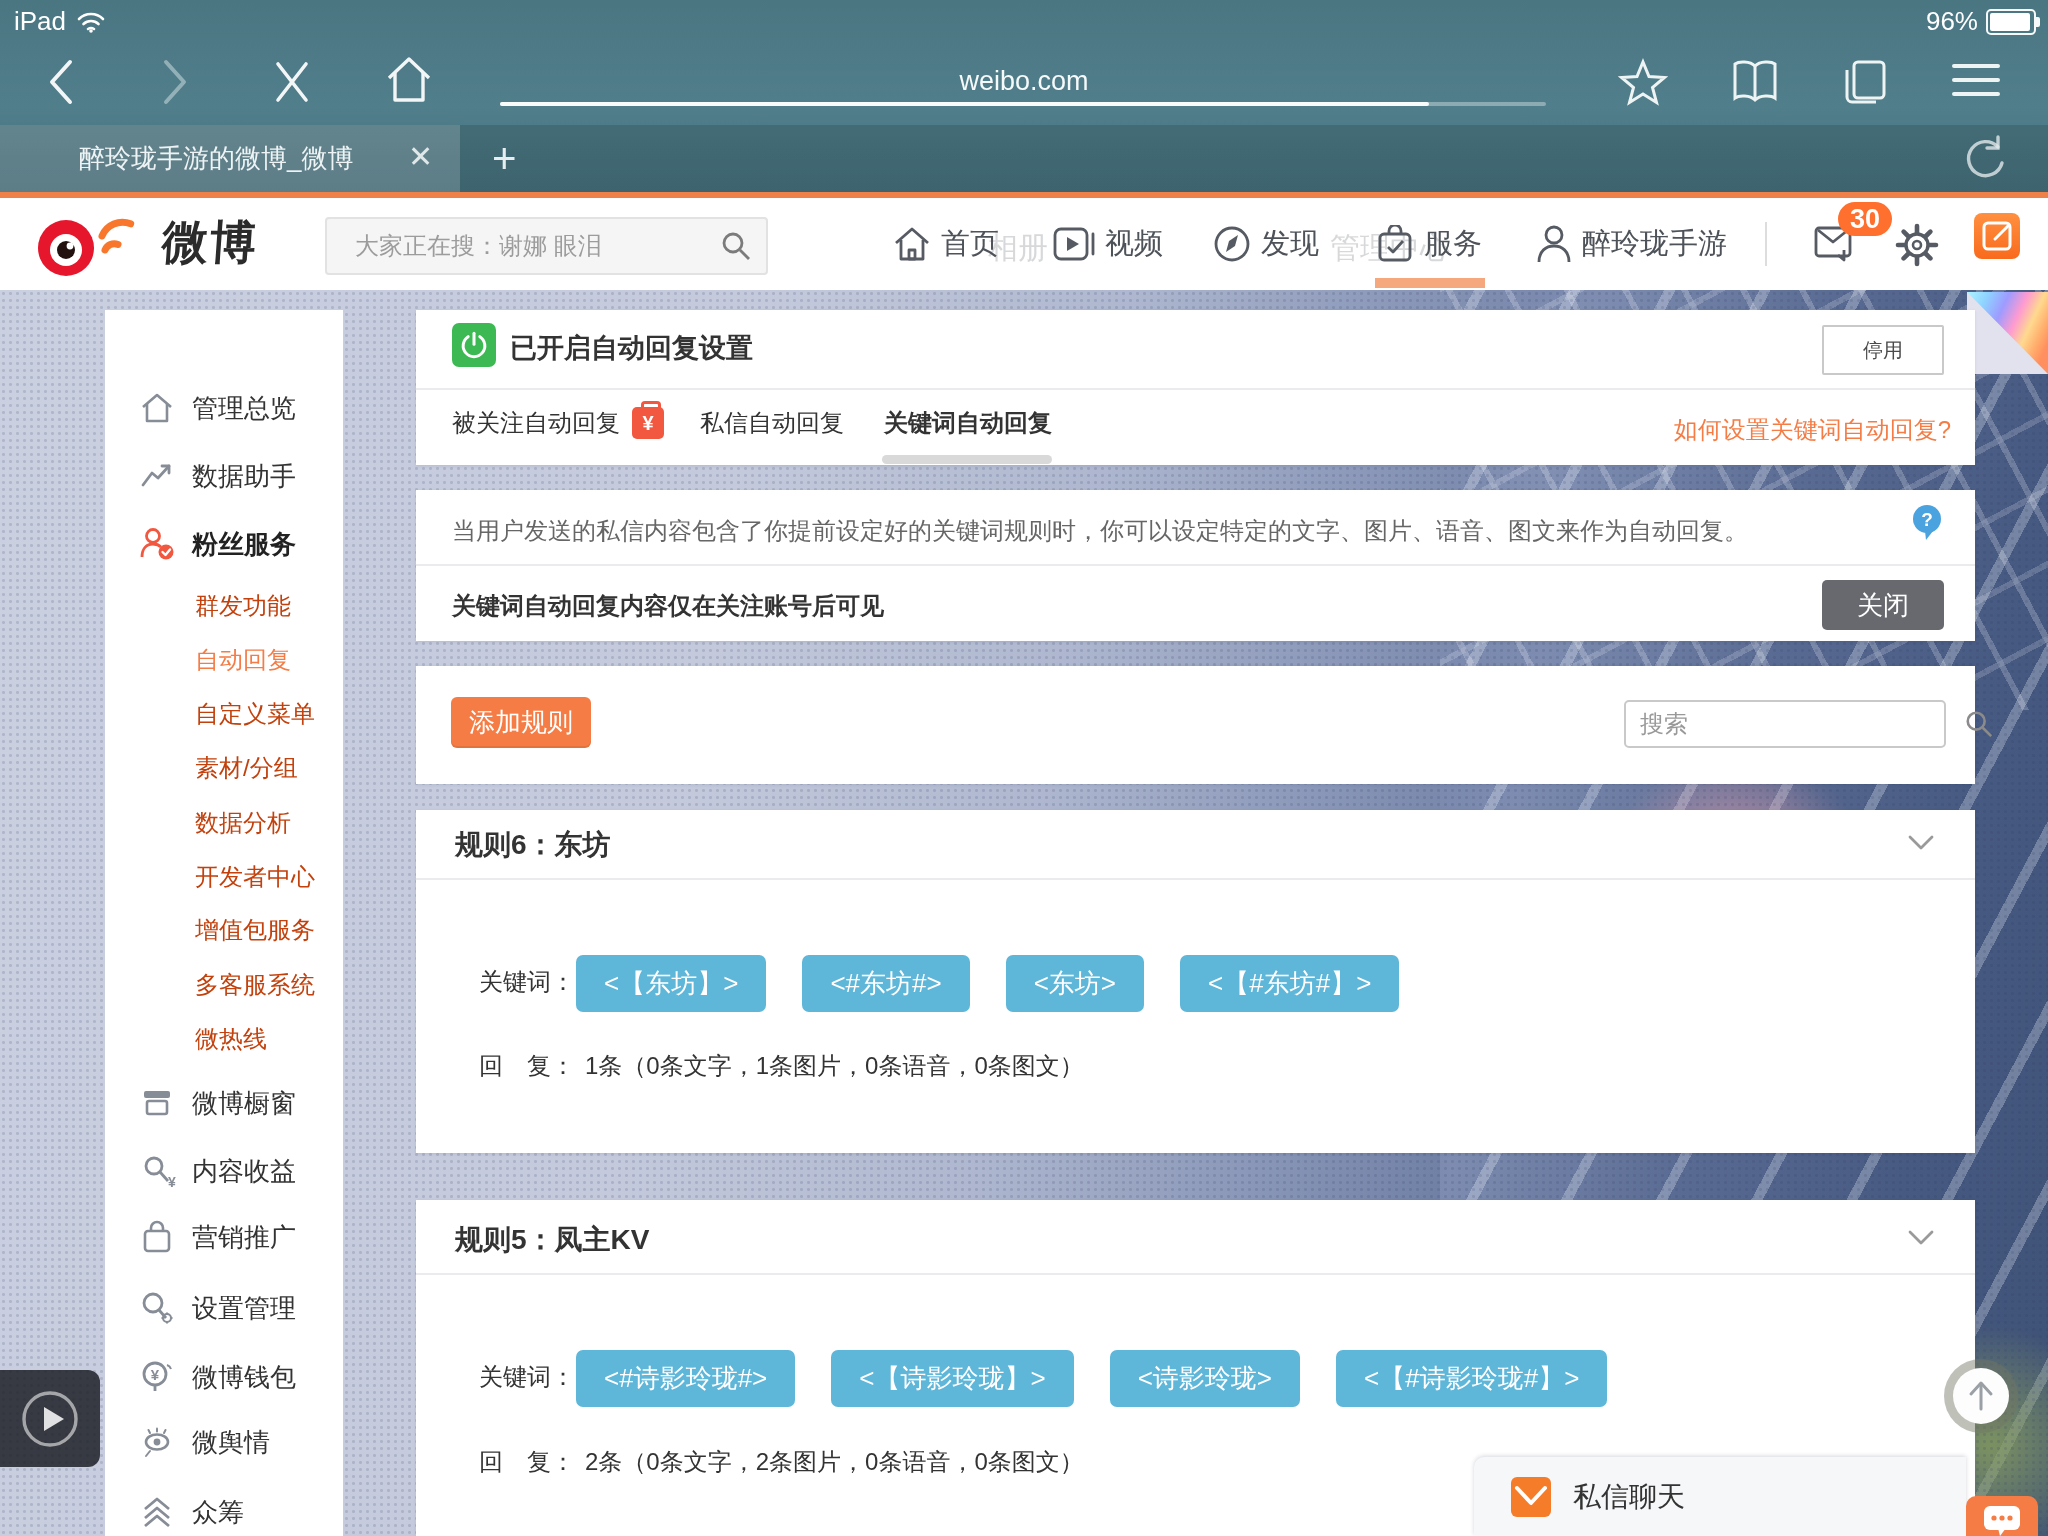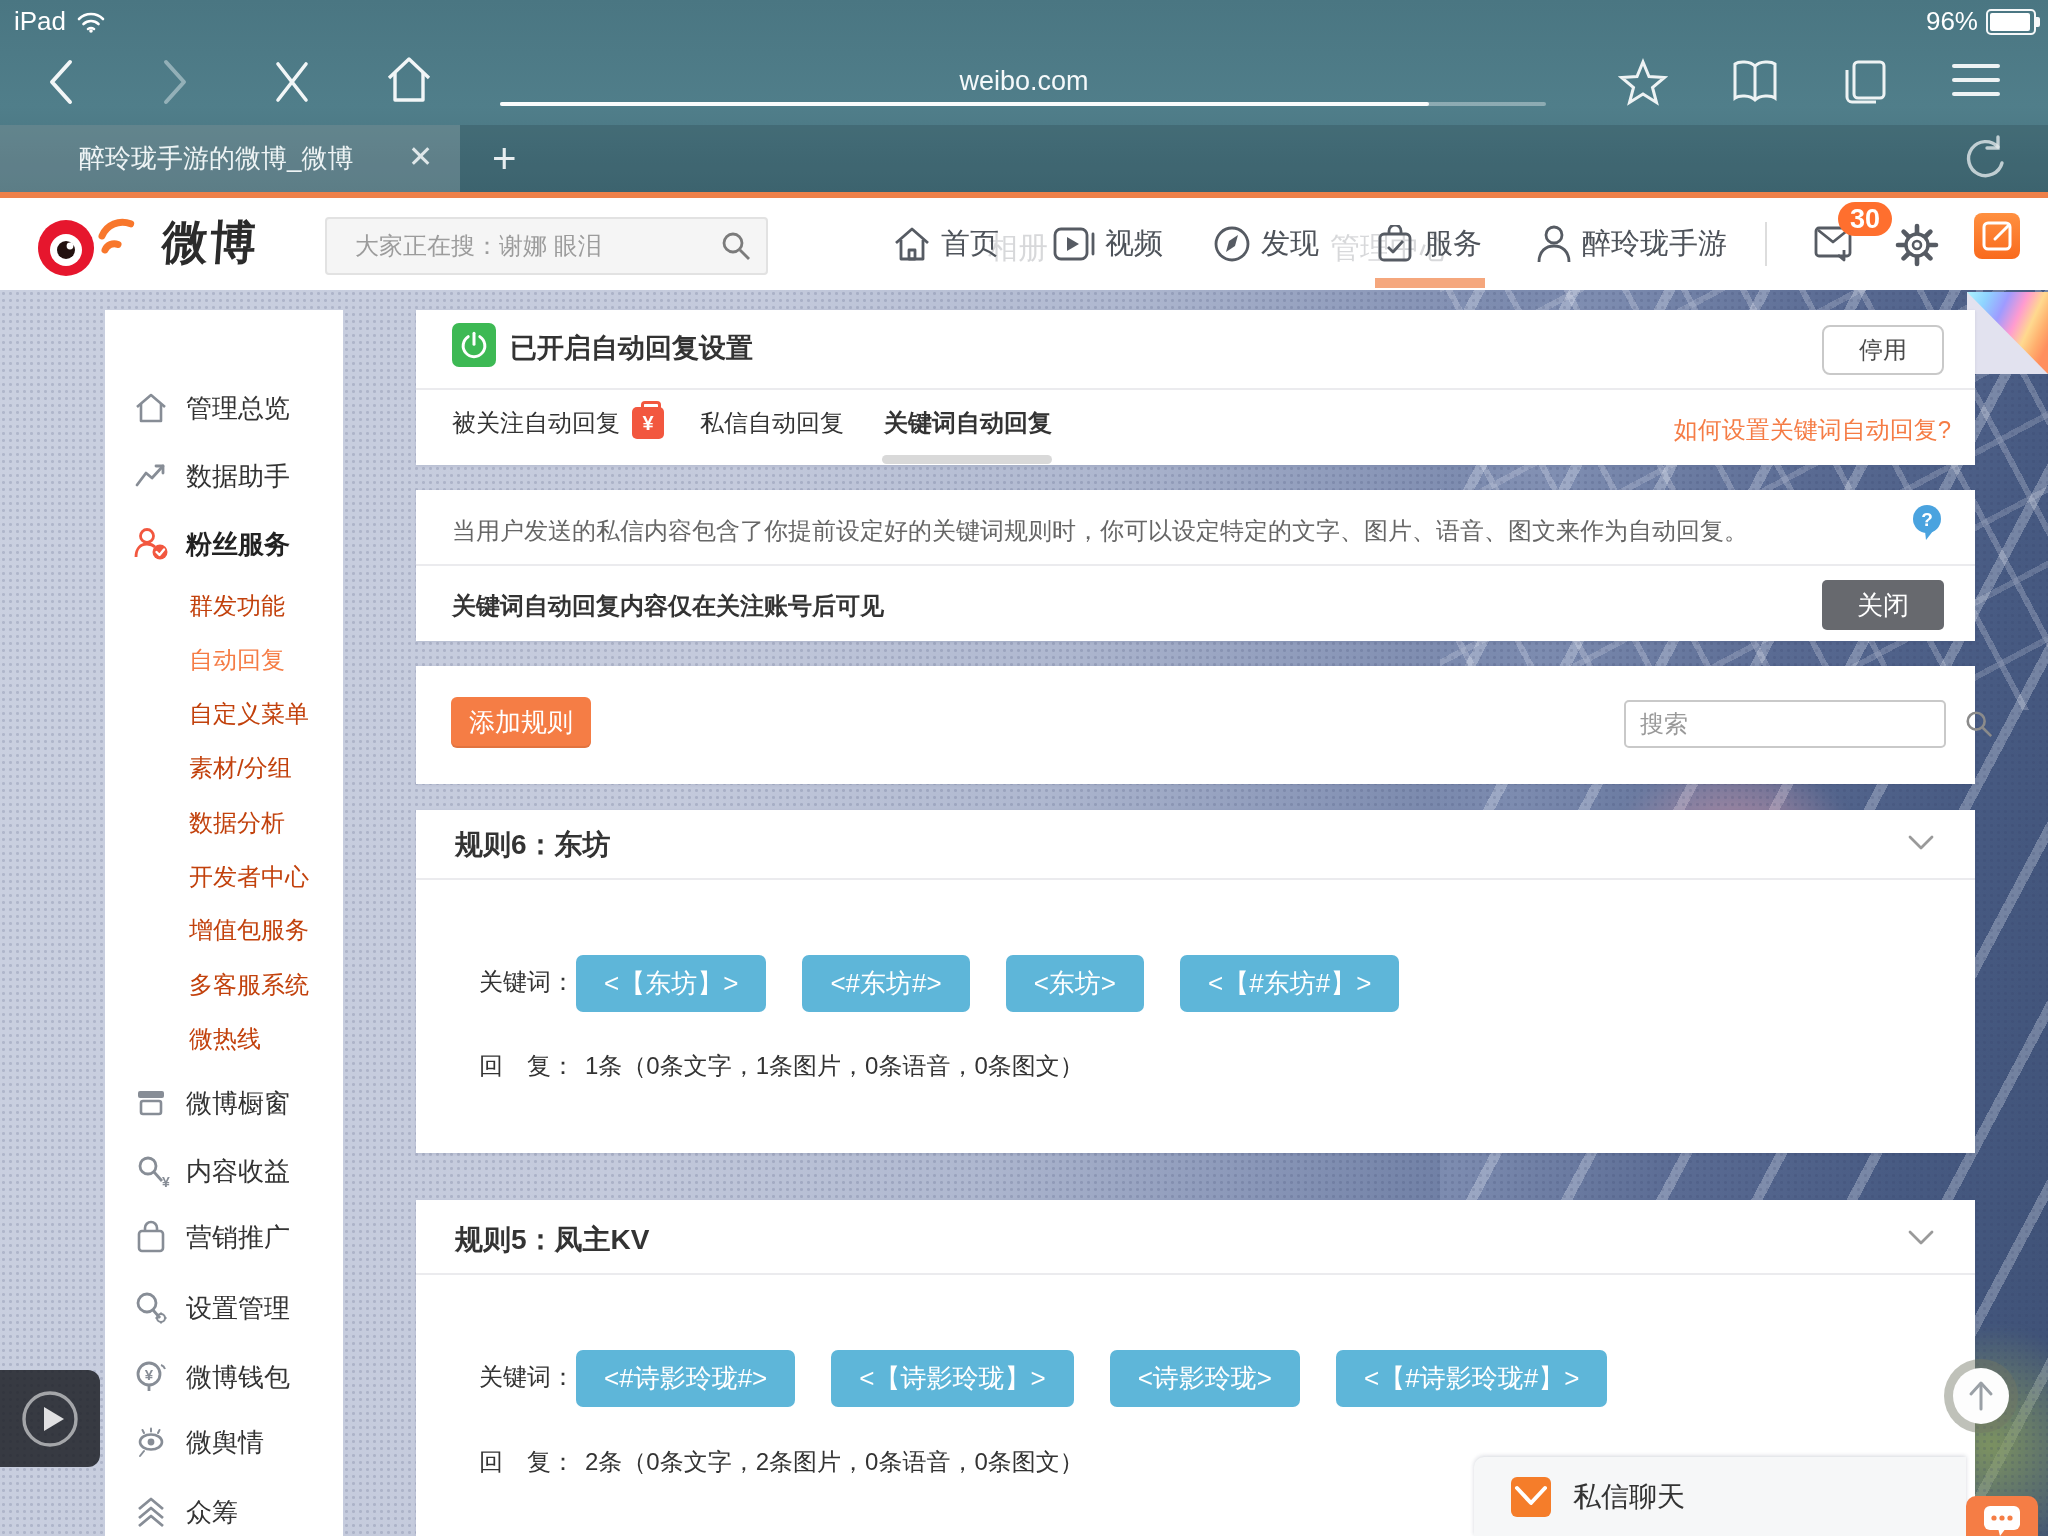--- a/index.html
+++ b/index.html
@@ -64,36 +64,36 @@
   .blob-pink{position:absolute;left:1590px;top:470px;width:290px;height:250px;border-radius:50%;
     background:radial-gradient(circle,rgba(236,164,178,.9),rgba(236,164,178,0) 70%);filter:blur(6px);}
   .blob-light{position:absolute;left:1430px;top:0px;width:420px;height:260px;border-radius:50%;
     background:radial-gradient(circle,rgba(226,226,240,.85),rgba(226,226,240,0) 70%);filter:blur(4px);}
   .blob-green{position:absolute;left:1880px;top:1030px;width:220px;height:250px;border-radius:50%;
     background:radial-gradient(circle,rgba(136,158,92,.85),rgba(136,158,92,0) 72%);filter:blur(5px);}
   .bg-dots{position:absolute;inset:0;background-image:radial-gradient(rgba(48,58,98,.4) 1.2px,transparent 1.8px);background-size:7px 7px;opacity:.42;}
 
   
   #sidebar{position:absolute;left:105px;top:20px;width:238px;height:1226px;background:#fff;}
-  .sb-item{position:absolute;left:6px;width:210px;height:40px;display:flex;align-items:center;}
+  .sb-item{position:absolute;left:12px;width:210px;height:40px;display:flex;align-items:center;}
   .sb-ic{position:absolute;left:23px;top:3px;}
   .sb-label{position:absolute;left:75px;font-size:26px;color:#333;white-space:nowrap;}
   .sb-label.bold{font-weight:700;color:#222;}
   .sb-sub{position:absolute;left:78px;font-size:24px;color:#c2410c;white-space:nowrap;}
   .sb-sub.active{color:#f57c45;}
 
   
   .card{position:absolute;left:379px;width:1559px;background:#fff;box-shadow:0 1px 3px rgba(30,40,70,.10);margin-left:37px;}
   .divider{position:absolute;left:0;width:1559px;height:2px;background:#ebebee;}
 
   
   .power-ic{position:absolute;left:36px;top:13px;width:44px;height:44px;border-radius:7px;background:#3db954;display:flex;align-items:center;justify-content:center;}
   .c1-title{position:absolute;left:94px;top:20px;font-size:27px;font-weight:700;color:#333;}
-  .btn-outline{position:absolute;left:1406px;width:122px;height:50px;border:2px solid #c9c9c9;border-radius:8px;background:#fff;
-    font-size:24px;color:#4a4a4a;display:flex;align-items:center;justify-content:center;box-sizing:border-box;}
+  .btn-outline{position:absolute;left:1406px;width:122px;height:50px;border:2px solid #c9c9c9;border-radius:2px;background:#fff;
+    font-size:20px;color:#4a4a4a;display:flex;align-items:center;justify-content:center;box-sizing:border-box;}
   .tabs-row{position:absolute;left:36px;top:97px;display:flex;align-items:center;}
   .tab-lbl{font-size:24px;color:#333;white-space:nowrap;}
   .tab-lbl.bold{font-weight:700;}
   .yen-case{width:32px;height:32px;margin-left:12px;border-radius:5px;background:#f2573f;position:relative;display:flex;align-items:center;justify-content:center;}
   .yen-case::before{content:"";position:absolute;top:-6px;left:9px;width:14px;height:8px;border:3px solid #f2573f;border-bottom:none;border-radius:4px 4px 0 0;}
   .yen-case span{color:#fff;font-size:20px;font-weight:700;}
   .tab-indicator{position:absolute;left:466px;top:145px;width:170px;height:9px;background:#d9d9d9;border-radius:5px;}
   .help-link{position:absolute;right:24px;top:104px;font-size:24px;color:#f57c45;white-space:nowrap;}
 
   

